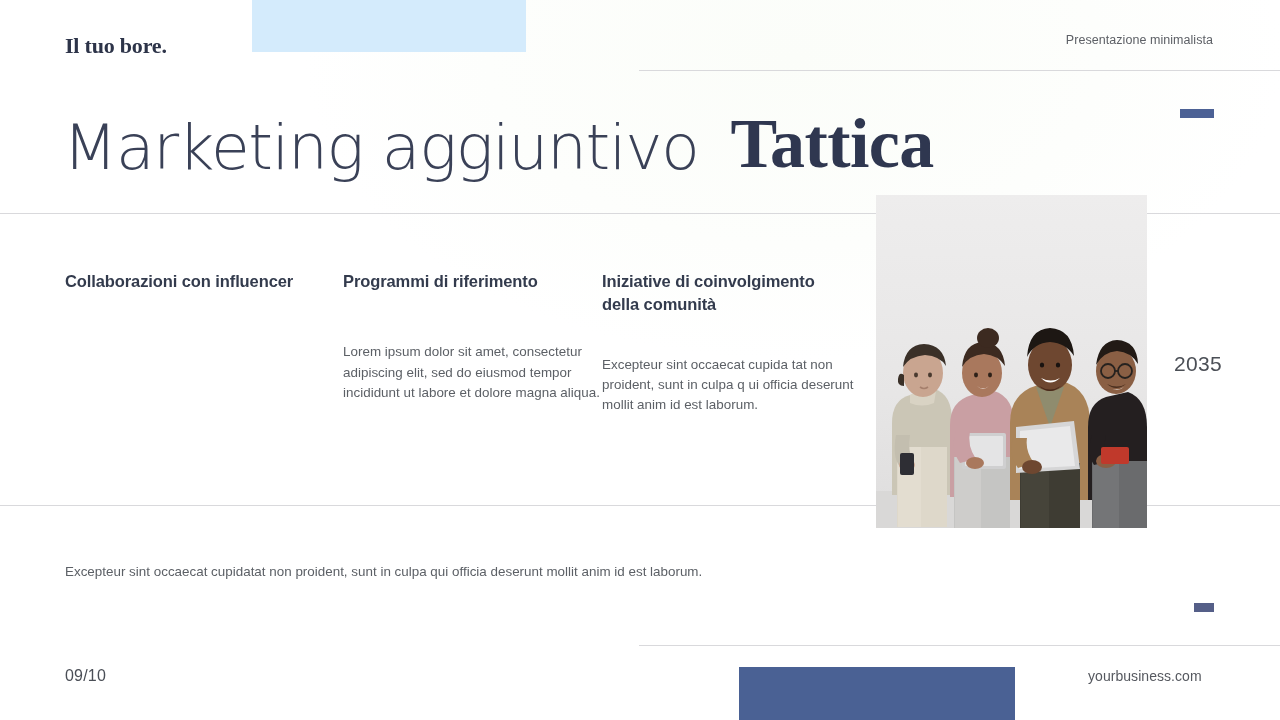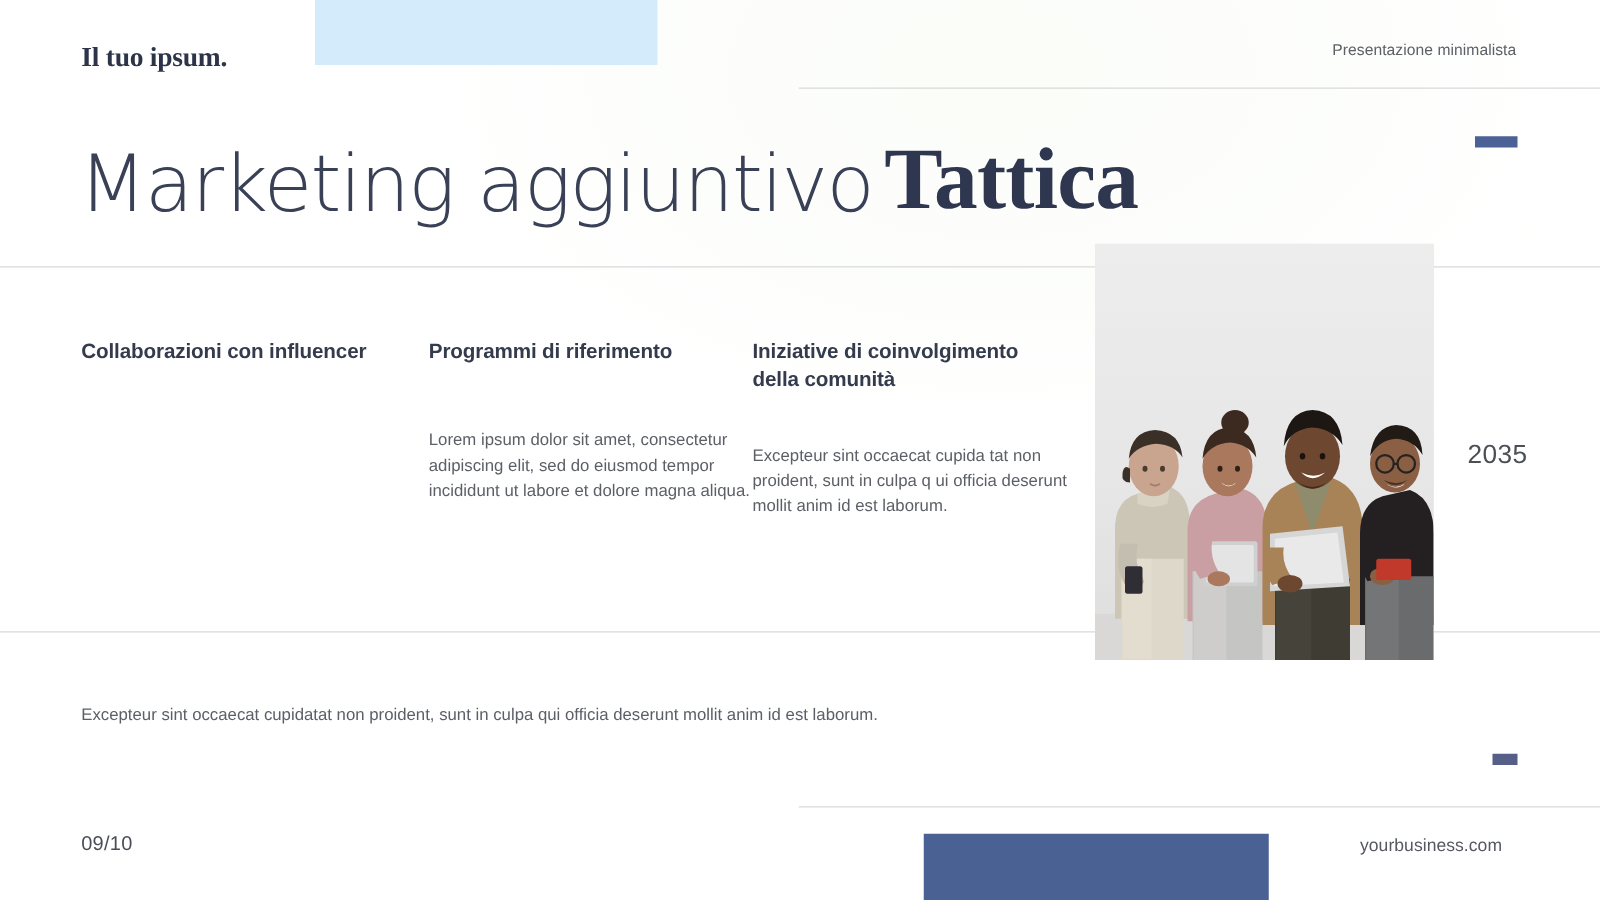--- a/index.html
+++ b/index.html
@@ -109,21 +109,21 @@
     color: #3a4157;
     line-height: 1;
   }
   .title-bold {
     font-family: "Liberation Serif", serif;
     font-weight: bold;
     font-size: 70px;
     letter-spacing: -0.6px;
     color: #2f3750;
     line-height: 1;
-    margin-left: 9px;
+    margin-left: 32px;
   }
 
   
   .columns {
     position: absolute;
     left: 65px;
     top: 270px;
     width: 810px;
     display: flex;
   }
@@ -212,21 +212,21 @@
   <div class="blue-band"></div>
   <div class="accent-bar-top"></div>
   <div class="accent-bar-small"></div>
   <div class="blue-block-bottom"></div>
 
   <div class="rule rule-header-right"></div>
   <div class="rule rule-full-top"></div>
   <div class="rule rule-full-bottom"></div>
   <div class="rule rule-footer-right"></div>
 
-  <div class="logo">Il tuo ipsum.</div>
+  <div class="logo">Il tuo bore.</div>
   <div class="deck-label">Presentazione minimalista</div>
 
   <div class="title">
     <span class="title-light">Marketing aggiuntivo</span>
     <span class="title-bold">Tattica</span>
   </div>
 
   <div class="columns">
     <div class="col">
       <div class="col-title">Collaborazioni con influencer</div>

